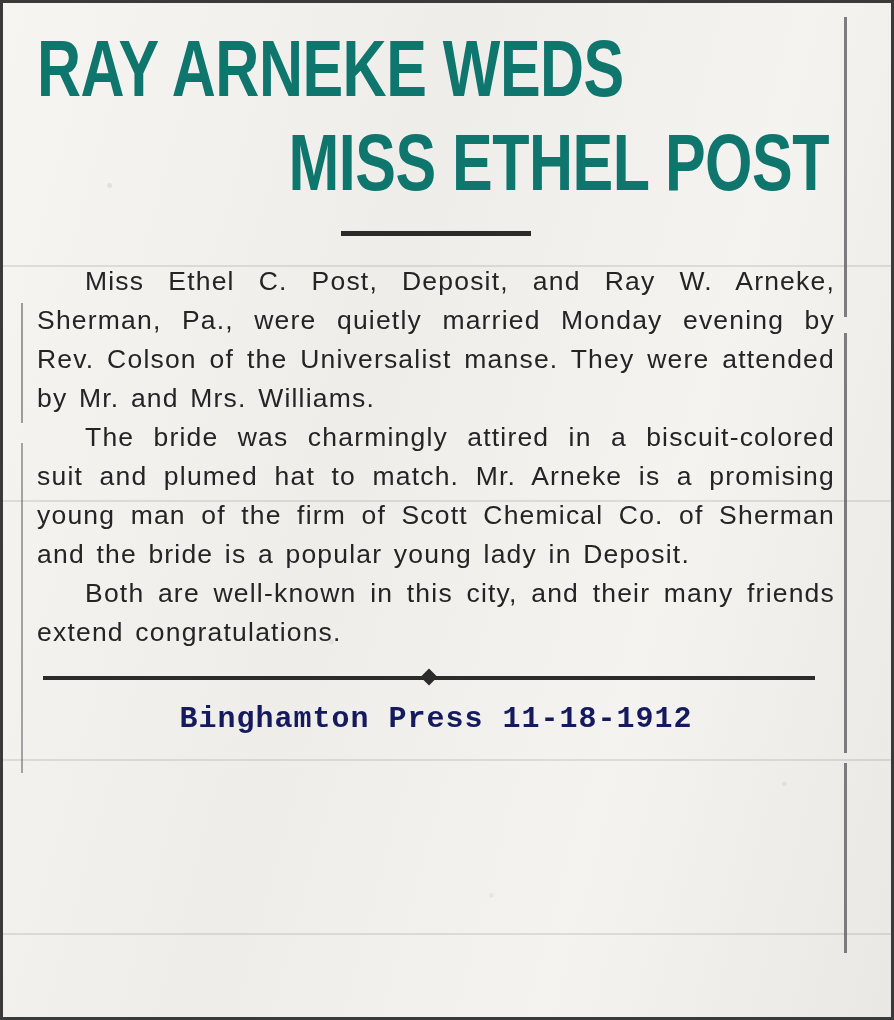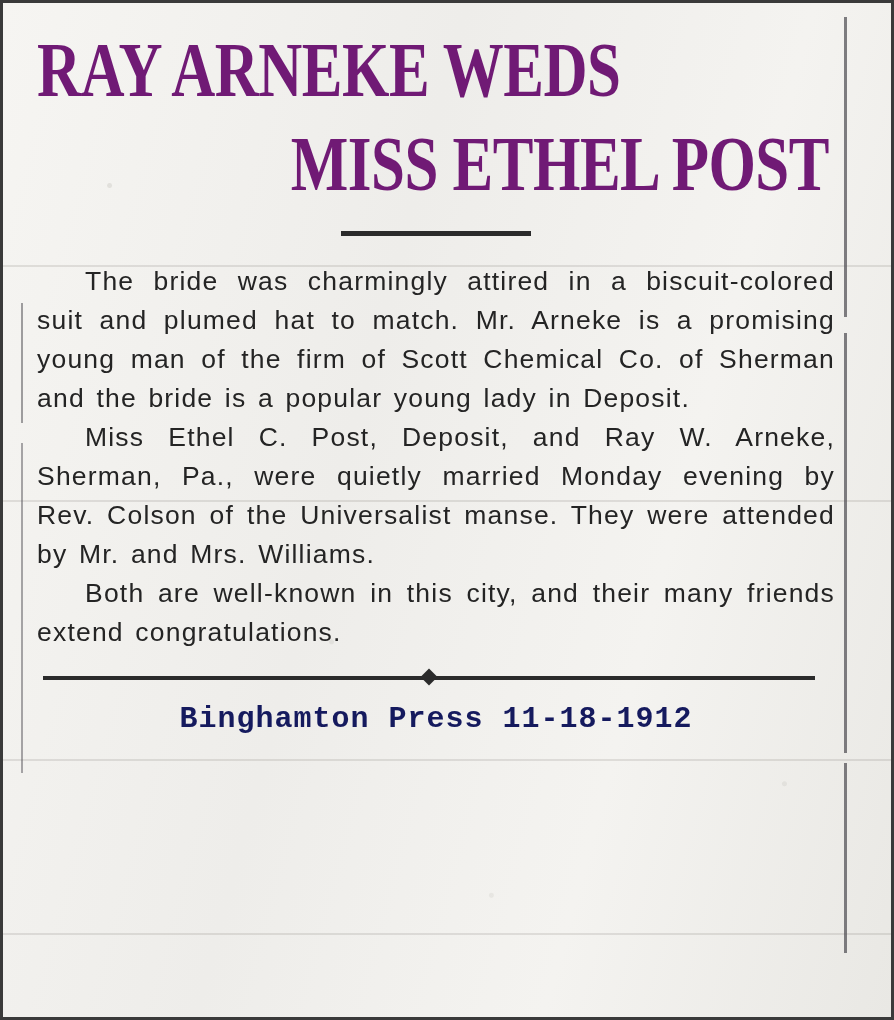--- a/index.html
+++ b/index.html
@@ -49,23 +49,23 @@
   .col-rule.r3 { right: 44px; top: 760px; height: 190px; }
   .col-rule.l1 { left: 18px; top: 300px; height: 120px; width: 2px; opacity:.55;}
   .col-rule.l2 { left: 18px; top: 440px; height: 330px; width: 2px; opacity:.5;}
 
   .content {
     position: relative;
     padding: 18px 56px 0 34px;
   }
 
   .headline {
-    font-family: Liberation Serif, serif;
+    font-family: Liberation Sans, sans-serif;
     font-weight: bold;
-    color: #701a75;
+    color: #0f766e;
     letter-spacing: -0.5px;
     line-height: 0.98;
   }
   .headline .line1 {
     display: block;
     font-size: 61px;
     transform: scaleY(1.30);
     transform-origin: left top;
     text-align: left;
     margin-top: 10px;
@@ -161,22 +161,22 @@
   <div class="content">
 
     <div class="headline">
       <span class="line1">RAY ARNEKE WEDS</span>
       <span class="line2">MISS ETHEL POST</span>
     </div>
 
     <div class="rule-short"></div>
 
     <div class="body-text">
+      <p>Miss Ethel C. Post, Deposit, and Ray W. Arneke, Sherman, Pa., were quietly married Monday evening by Rev. Colson of the Universalist manse. They were attended by Mr. and Mrs. Williams.</p>
       <p>The bride was charmingly attired in a biscuit-colored suit and plumed hat to match.  Mr. Arneke is a promising young man of the firm of Scott Chemical Co. of Sherman and the bride is a popular young lady in Deposit.</p>
-      <p>Miss Ethel C. Post, Deposit, and Ray W. Arneke, Sherman, Pa., were quietly married Monday evening by Rev. Colson of the Universalist manse. They were attended by Mr. and Mrs. Williams.</p>
       <p>Both are well-known in this city, and their many friends extend congratulations.</p>
     </div>
 
     <div class="rule-bottom">
       <span class="diamond"></span>
     </div>
 
     <div class="caption">Binghamton Press 11-18-1912</div>
   </div>
 </div>

